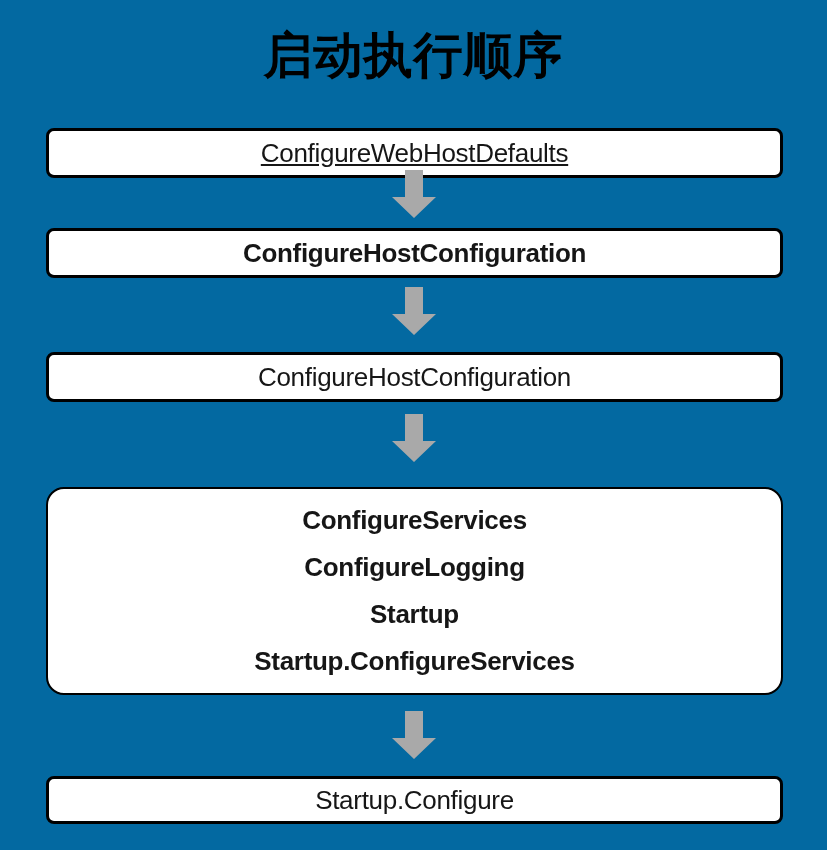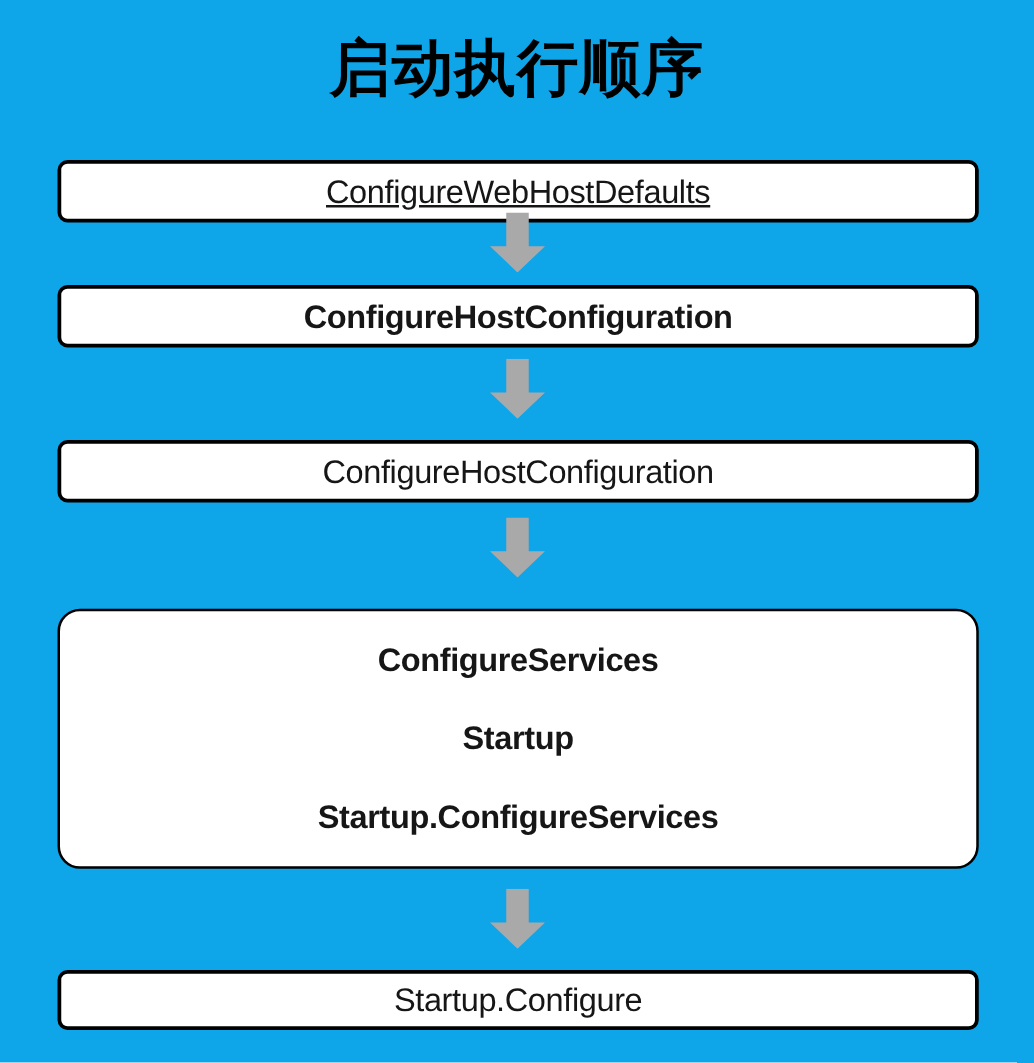--- a/index.html
+++ b/index.html
@@ -1,20 +1,20 @@
 <!DOCTYPE html>
 <html><head>
 <meta charset="utf-8">
 <style>
   html, body { margin: 0; padding: 0; background: #ffffff; }
   .canvas {
     position: relative;
     width: 827px;
     height: 850px;
-    background: #0ea5e9;
+    background: #0369a1;
     font-family: "Liberation Sans", sans-serif;
     overflow: hidden;
   }
   .title {
     position: absolute;
     top: 24px;
     left: 0;
     width: 100%;
     margin: 0;
     text-align: center;
@@ -91,20 +91,21 @@
   <div class="box step" style="top:352px;">ConfigureHostConfiguration</div>
 
   <div class="arrow" style="top:414px;">
     <svg width="44" height="48" viewBox="0 0 44 48">
       <path d="M13 0 H31 V27 H44 L22 48 L0 27 H13 Z" fill="#a9a9a9"></path>
     </svg>
   </div>
 
   <div class="box group" style="top:487px;">
     <div class="group-item">ConfigureServices</div>
+    <div class="group-item">ConfigureLogging</div>
     <div class="group-item">Startup</div>
     <div class="group-item">Startup.ConfigureServices</div>
   </div>
 
   <div class="arrow" style="top:711px;">
     <svg width="44" height="48" viewBox="0 0 44 48">
       <path d="M13 0 H31 V27 H44 L22 48 L0 27 H13 Z" fill="#a9a9a9"></path>
     </svg>
   </div>
 

